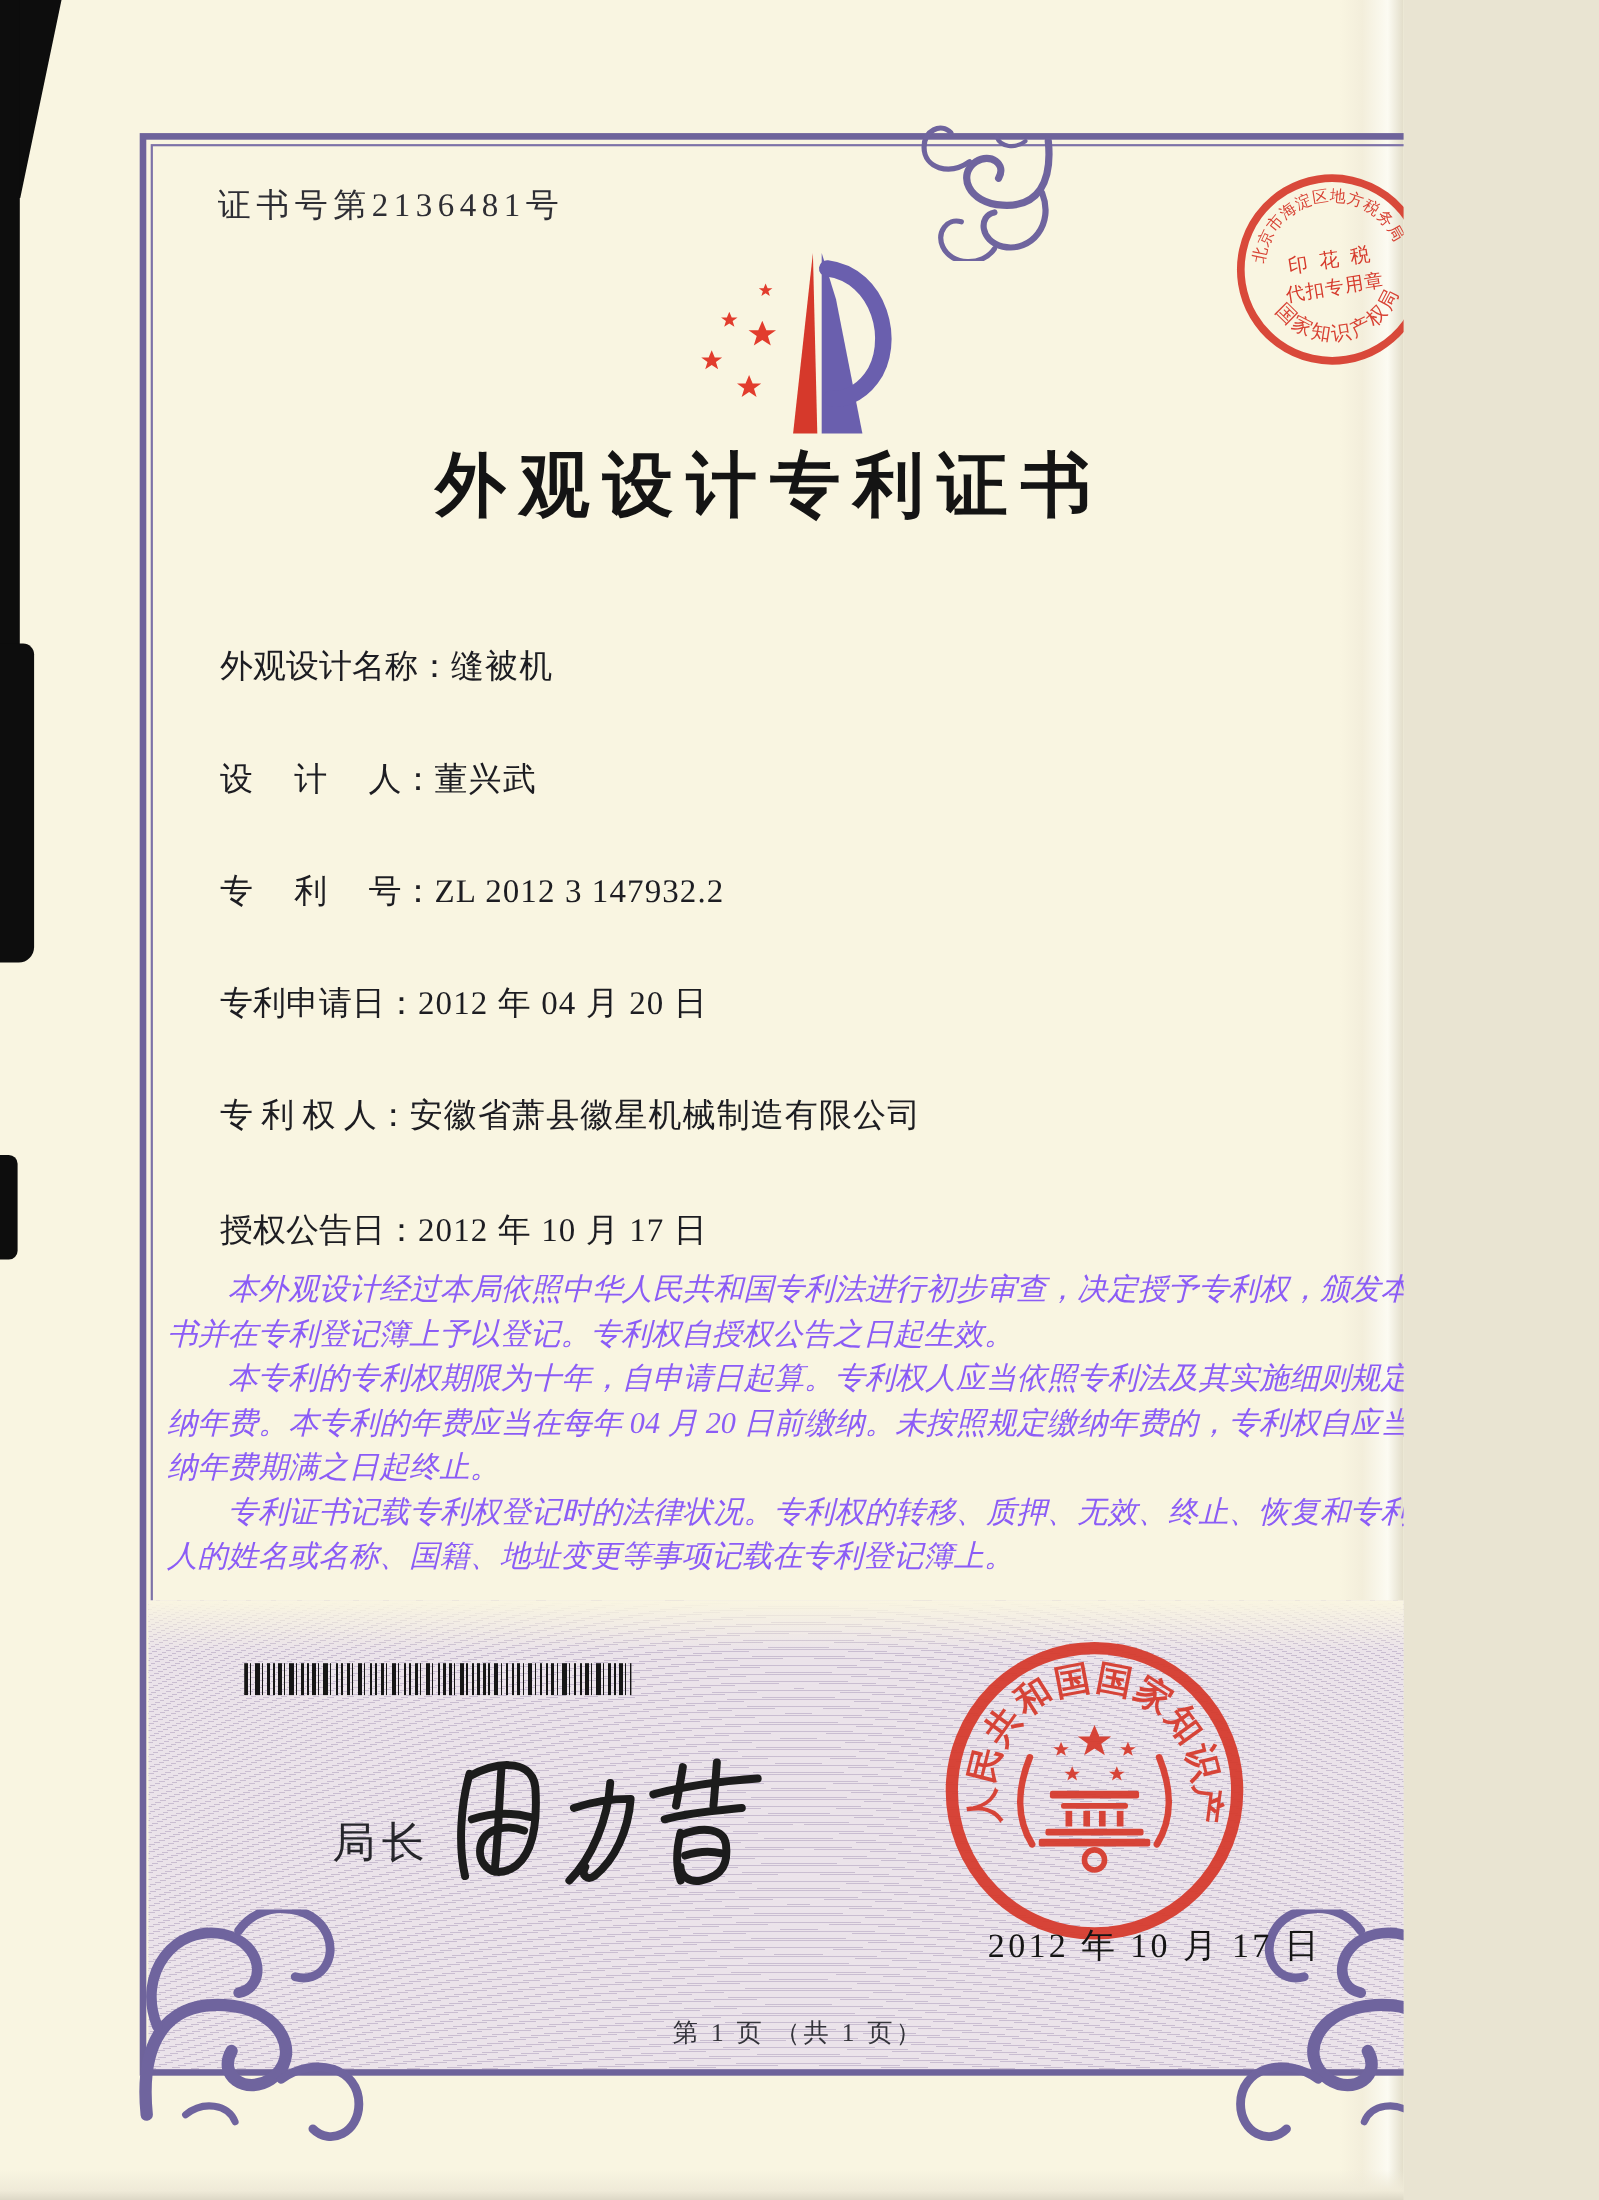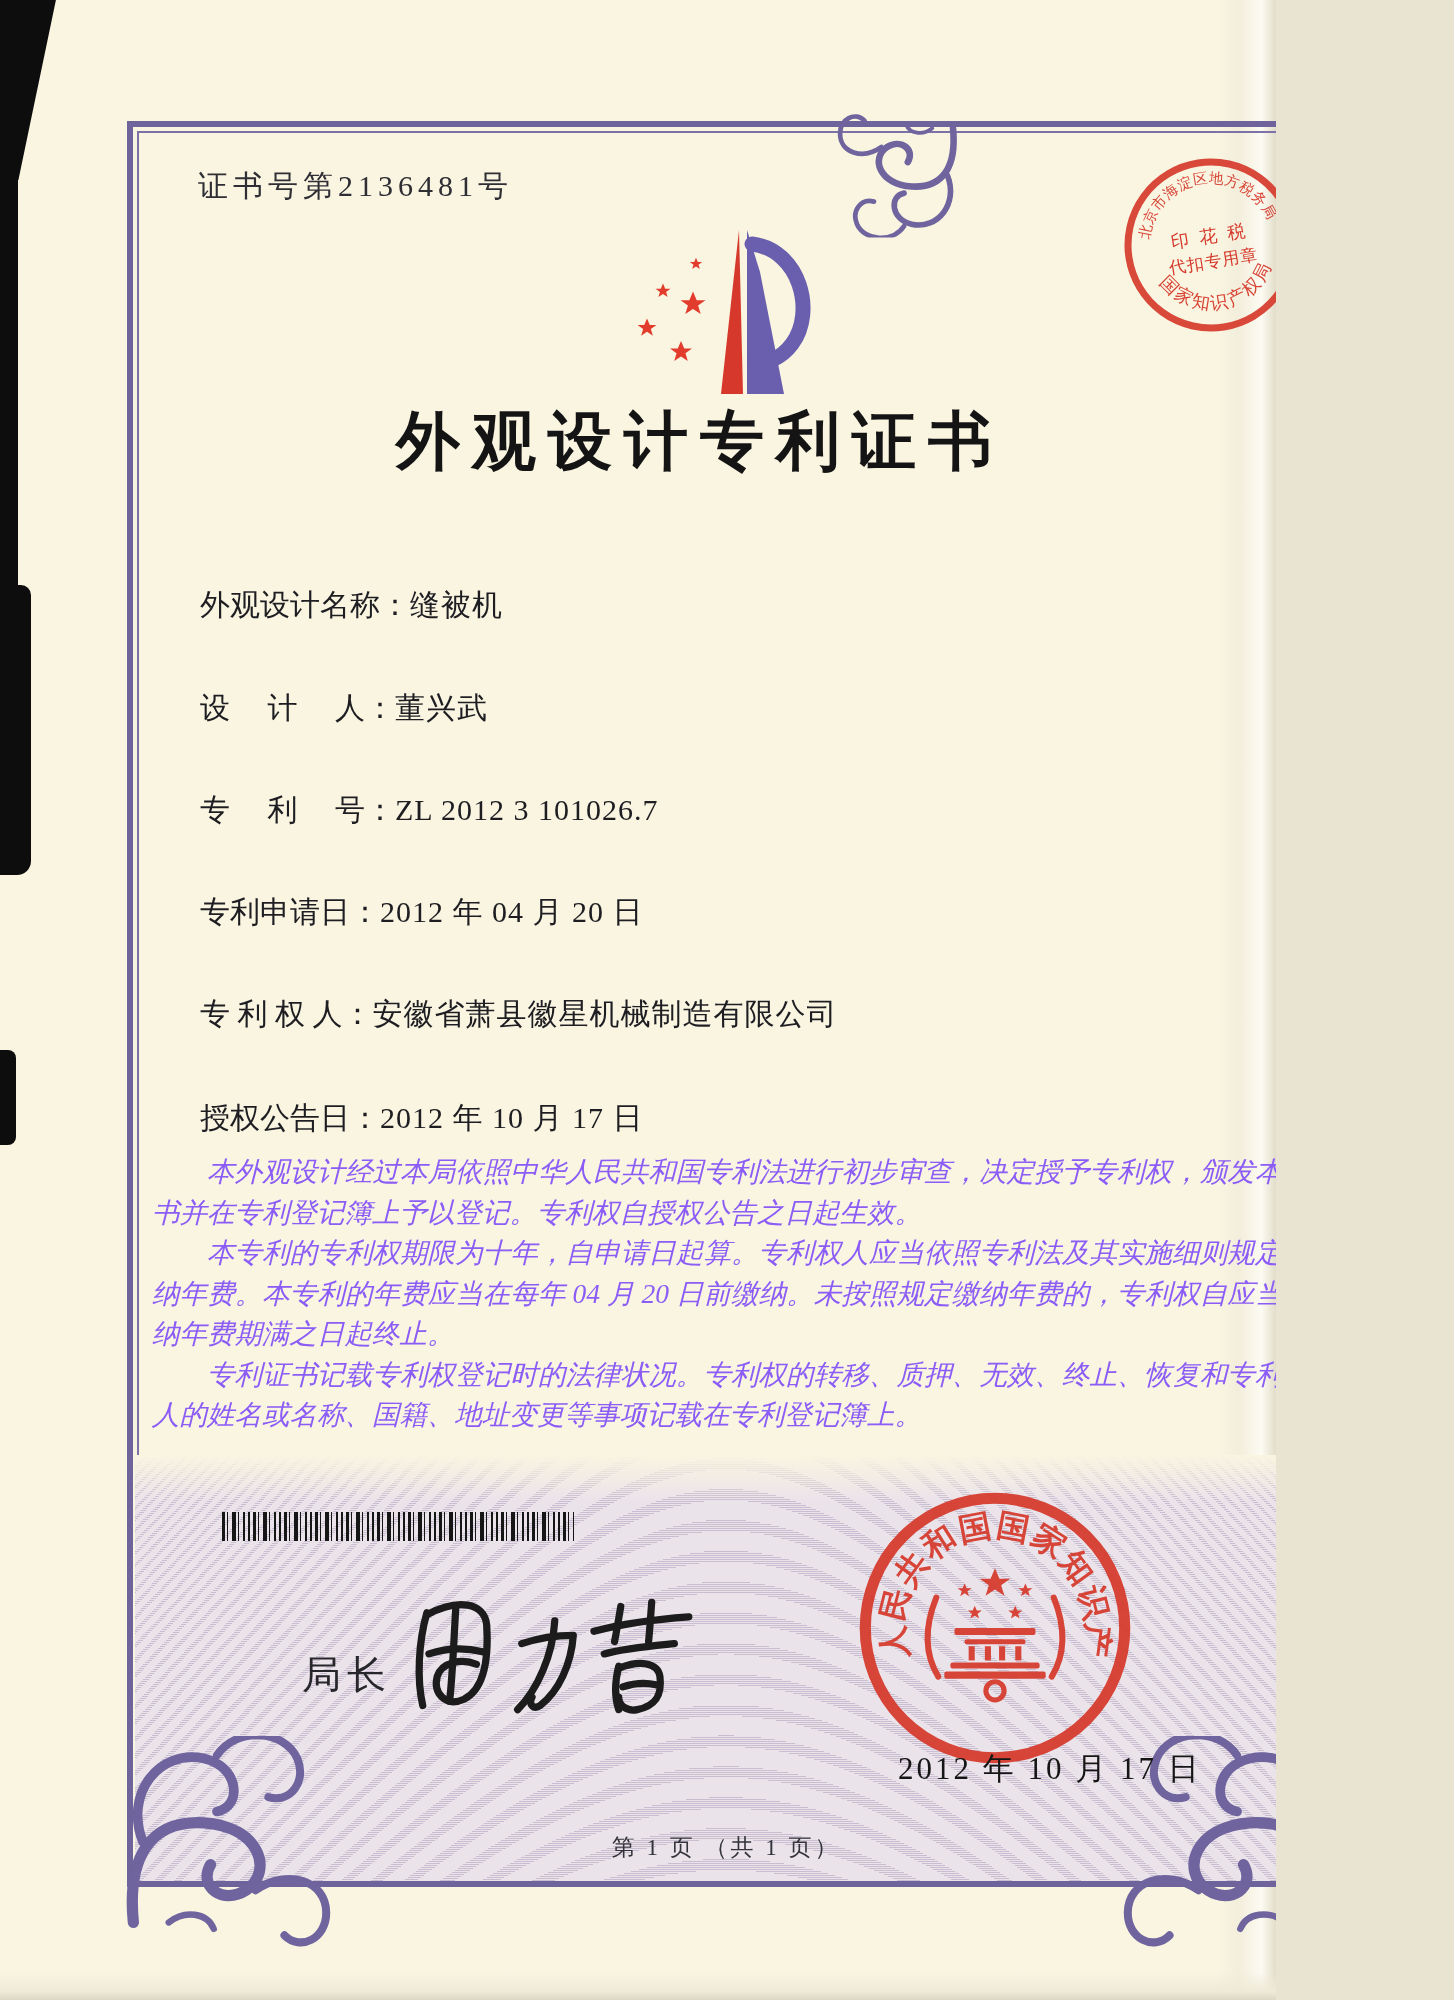--- a/index.html
+++ b/index.html
@@ -147,21 +147,21 @@
 
   <div class="title">外观设计专利证书</div>
 
   <div class="frow" style="top:688px">
     <span class="flab">设　 计　 人：</span><span class="fval">董兴武</span>
   </div>
   <div class="frow" style="top:585px">
     <span class="flab">外观设计名称：</span><span class="fval">缝被机</span>
   </div>
   <div class="frow" style="top:790px">
-    <span class="flab">专　 利　 号：</span><span class="fval">ZL 2012 3 101026.7</span>
+    <span class="flab">专　 利　 号：</span><span class="fval">ZL 2012 3 147932.2</span>
   </div>
   <div class="frow" style="top:892px">
     <span class="flab">专利申请日：</span><span class="fval">2012 年 04 月 20 日</span>
   </div>
   <div class="frow" style="top:994px">
     <span class="flab">专 利 权 人：</span><span class="fval">安徽省萧县徽星机械制造有限公司</span>
   </div>
   <div class="frow" style="top:1098px">
     <span class="flab">授权公告日：</span><span class="fval">2012 年 10 月 17 日</span>
   </div>

